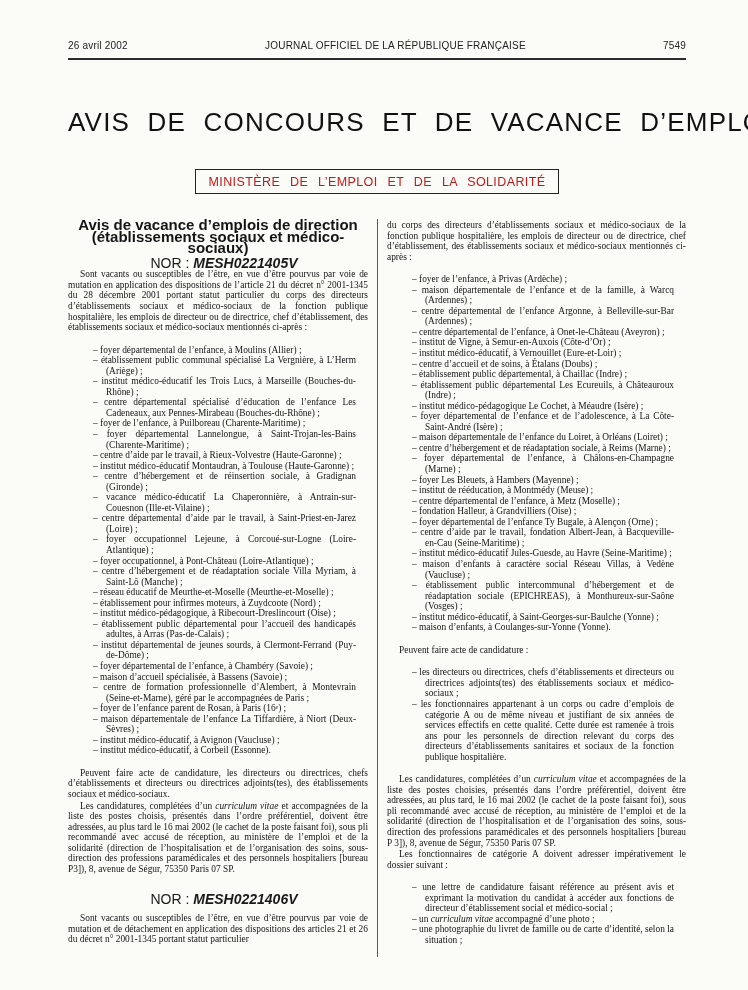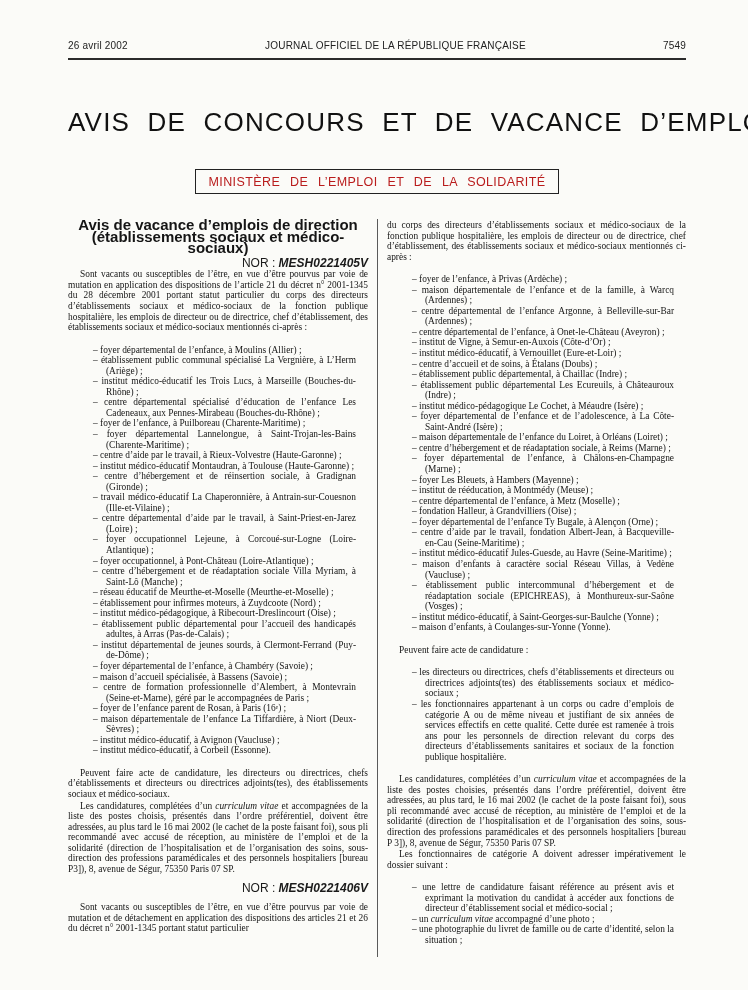--- a/index.html
+++ b/index.html
@@ -47,26 +47,26 @@
   }
   .col-left  { padding-right: 9px; }
   .col-right { padding-left: 9px; border-left: 1px solid #5a5a5a; }
 
   .notice-heading {
     font-family: "Liberation Sans", "DejaVu Sans", sans-serif;
     font-weight: 700; font-size: 15px; line-height: 11.6px;
     text-align: center; margin: 0 0 4px;
   }
   .nor {
-    text-align: right; margin: 5px 0 7px; text-indent: 0;
+    text-align: center; margin: 5px 0 7px; text-indent: 0;
     font-family: "Liberation Sans", "DejaVu Sans", sans-serif;
-    font-size: 12px; color: #1a1a1a;
+    font-size: 14px; color: #1a1a1a;
   }
   .nor .nor-value { font-style: italic; font-weight: 700; }
-  .nor.nor-second { margin: 9px 0 8px; }
+  .nor.nor-second { margin: 20px 0 8px; }
 
   .col p { margin: 1px 0 0; text-indent: 12px; }
   .col p.cont { text-indent: 0; }
   .list { margin: 12px; }
   .li { padding-left: 26px; text-indent: -13px; margin: 0; }
   .li::before { content: "\2013\00a0"; }
   i { font-style: italic; }
 </style>
 </head>
 <body>
@@ -101,21 +101,21 @@
 
       <div class="li"><span>foyer départemental de l’enfance, à Moulins (Allier) ;</span></div>
           <div class="li"><span>établissement public communal spécialisé La Vergnière, à L’Herm (Ariège) ;</span></div>
           <div class="li"><span>institut médico-éducatif les Trois Lucs, à Marseille (Bouches-du-Rhône) ;</span></div>
           <div class="li"><span>centre départemental spécialisé d’éducation de l’enfance Les Cadeneaux, aux Pennes-Mirabeau (Bouches-du-Rhône) ;</span></div>
           <div class="li"><span>foyer de l’enfance, à Puilboreau (Charente-Maritime) ;</span></div>
           <div class="li"><span>foyer départemental Lannelongue, à Saint-Trojan-les-Bains (Charente-Maritime) ;</span></div>
           <div class="li"><span>centre d’aide par le travail, à Rieux-Volvestre (Haute-Garonne) ;</span></div>
           <div class="li"><span>institut médico-éducatif Montaudran, à Toulouse (Haute-Garonne) ;</span></div>
           <div class="li"><span>centre d’hébergement et de réinsertion sociale, à Gradignan (Gironde) ;</span></div>
-          <div class="li"><span>travail médico-éducatif La Chaperonnière, à Antrain-sur-Couesnon (Ille-et-Vilaine) ;</span></div>
+          <div class="li"><span>vacance médico-éducatif La Chaperonnière, à Antrain-sur-Couesnon (Ille-et-Vilaine) ;</span></div>
           <div class="li"><span>centre départemental d’aide par le travail, à Saint-Priest-en-Jarez (Loire) ;</span></div>
           <div class="li"><span>foyer occupationnel Lejeune, à Corcoué-sur-Logne (Loire-Atlantique) ;</span></div>
           <div class="li"><span>foyer occupationnel, à Pont-Château (Loire-Atlantique) ;</span></div>
           <div class="li"><span>centre d’hébergement et de réadaptation sociale Villa Myriam, à Saint-Lô (Manche) ;</span></div>
           <div class="li"><span>réseau éducatif de Meurthe-et-Moselle (Meurthe-et-Moselle) ;</span></div>
           <div class="li"><span>établissement pour infirmes moteurs, à Zuydcoote (Nord) ;</span></div>
           <div class="li"><span>institut médico-pédagogique, à Ribecourt-Dreslincourt (Oise) ;</span></div>
           <div class="li"><span>établissement public départemental pour l’accueil des handicapés adultes, à Arras (Pas-de-Calais) ;</span></div>
           <div class="li"><span>institut départemental de jeunes sourds, à Clermont-Ferrand (Puy-de-Dôme) ;</span></div>
           <div class="li"><span>foyer départemental de l’enfance, à Chambéry (Savoie) ;</span></div>

